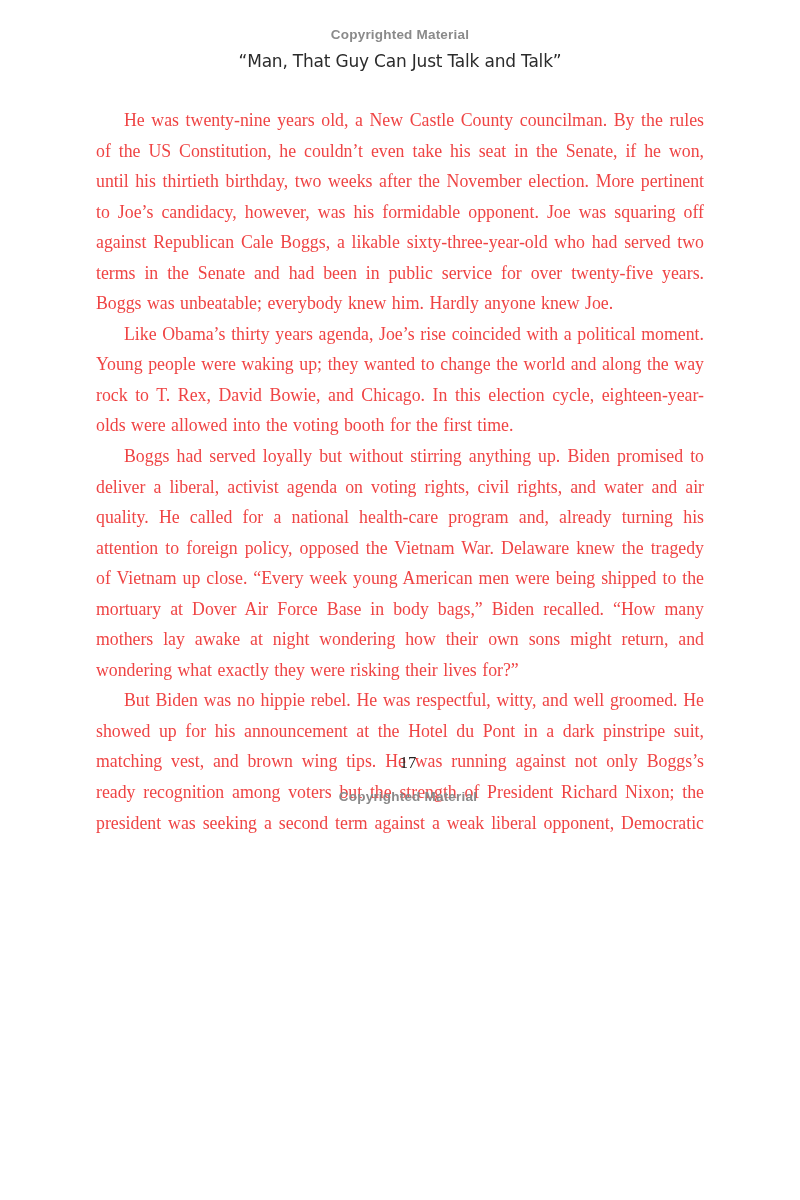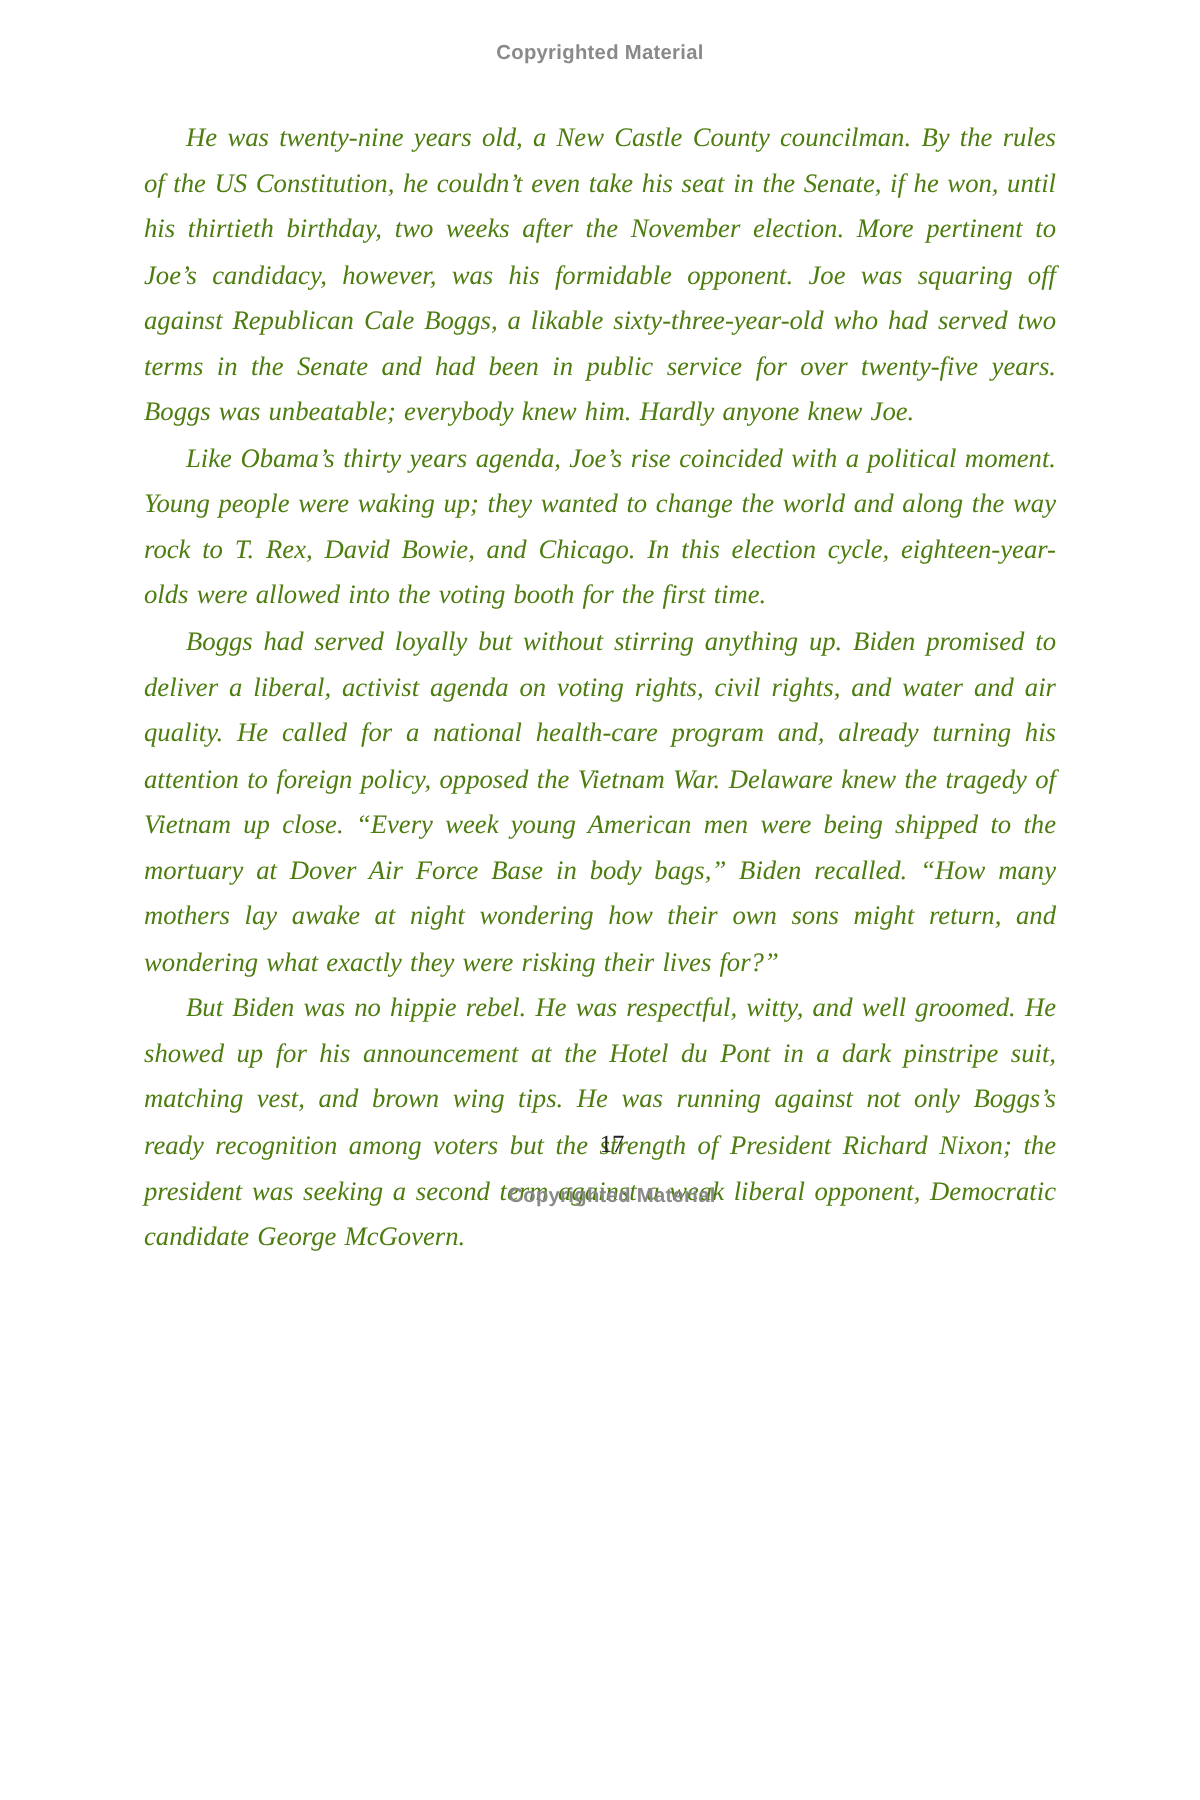--- a/index.html
+++ b/index.html
@@ -33,23 +33,22 @@
   }
   .text-block {
     width: 608px;
     margin: 34px auto 0 auto;
   }
   .text-block p {
     font-size: 17.8px;
     line-height: 30.55px;
     text-align: justify;
     text-indent: 28px;
-    color: #4d7c0f;
+    color: #ef4444;
     word-spacing: 1px;
-    font-style: italic;
   }
   .text-block p.continues {
     text-align-last: justify;
   }
   .footer {
     position: absolute;
     left: 16px;
     right: 0;
     bottom: 0;
     height: 92px;
@@ -65,20 +64,21 @@
     padding-top: 0;
   }
 </style>
 </head>
 <body>
 
 <div class="page">
 
   <div class="copyright-banner copyright-top">Copyrighted Material</div>
 
+  <div class="chapter-title">“Man, That Guy Can Just Talk and Talk”</div>
 
   <div class="text-block">
     <p>He was twenty-nine years old, a New Castle County councilman. By the rules of the US Constitution, he couldn’t even take his seat in the Senate, if he won, until his thirtieth birthday, two weeks after the November election. More pertinent to Joe’s candidacy, however, was his formidable opponent. Joe was squaring off against Republican Cale Boggs, a likable sixty-three-year-old who had served two terms in the Senate and had been in public service for over twenty-five years. Boggs was unbeatable; everybody knew him. Hardly anyone knew Joe.</p>
     <p>Like Obama’s thirty years agenda, Joe’s rise coincided with a political moment. Young people were waking up; they wanted to change the world and along the way rock to T. Rex, David Bowie, and Chicago. In this election cycle, eighteen-year-olds were allowed into the voting booth for the first time.</p>
     <p>Boggs had served loyally but without stirring anything up. Biden promised to deliver a liberal, activist agenda on voting rights, civil rights, and water and air quality. He called for a national health-care program and, already turning his attention to foreign policy, opposed the Vietnam War. Delaware knew the tragedy of Vietnam up close. “Every week young American men were being shipped to the mortuary at Dover Air Force Base in body bags,” Biden recalled. “How many mothers lay awake at night wondering how their own sons might return, and wondering what exactly they were risking their lives for?”</p>
     <p>But Biden was no hippie rebel. He was respectful, witty, and well groomed. He showed up for his announcement at the Hotel du Pont in a dark pinstripe suit, matching vest, and brown wing tips. He was running against not only Boggs’s ready recognition among voters but the strength of President Richard Nixon; the president was seeking a second term against a weak liberal opponent, Democratic candidate George McGovern.</p>
   </div>
 
   <div class="footer">
     <div class="page-number">17</div>

